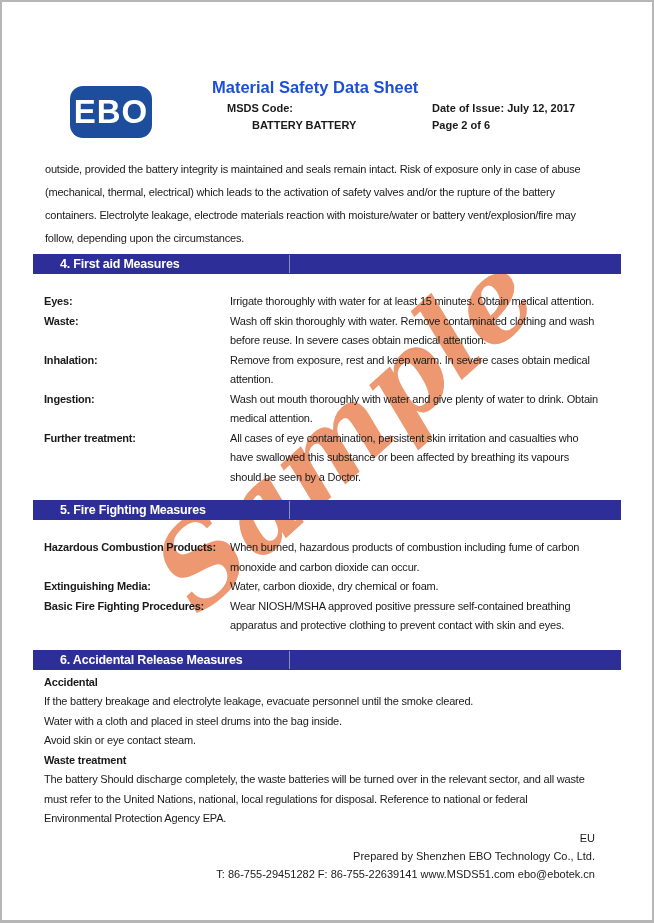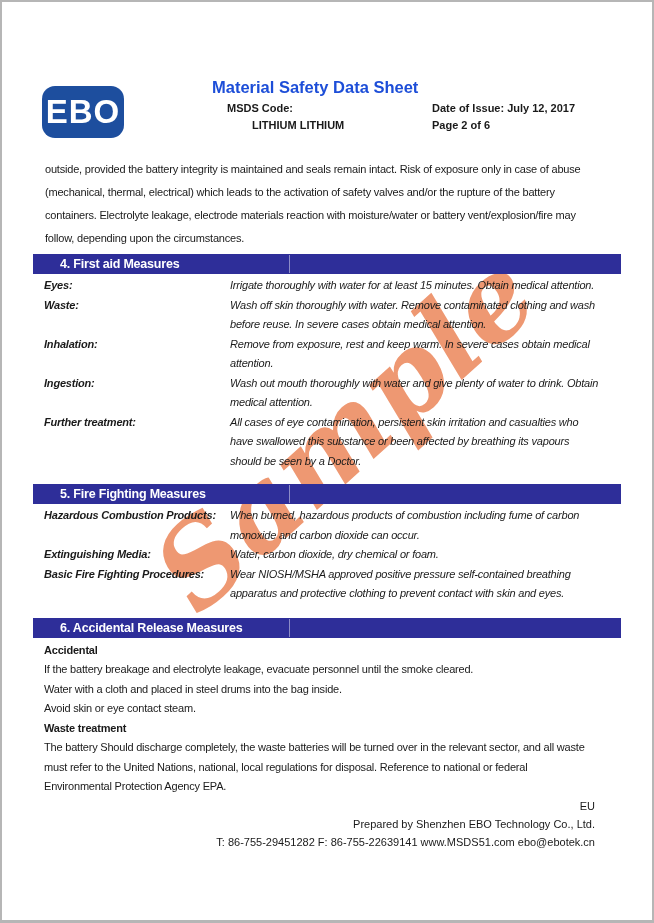--- a/index.html
+++ b/index.html
@@ -10,21 +10,21 @@
     background: #ffffff;
     border: 2px solid #b6b6b6;
     border-bottom-width: 3px;
     font-family: "Liberation Sans", sans-serif;
     color: #1a1a1a;
     overflow: hidden;
   }
   
   .header { position: relative; height: 140px; z-index: 2; }
   .logo {
-    position: absolute; left: 40px; top: 84px;
+    position: absolute; left: 68px; top: 84px;
     width: 82px; height: 52px;
     background: #1d4e9e; border-radius: 13px;
     display: flex; align-items: center; justify-content: center;
     color: #ffffff; font-size: 33px; font-weight: bold; letter-spacing: 1px;
   }
   .doc-title { position: absolute; left: 210px; top: 76px; font-size: 16.5px; font-weight: bold; color: #1d4ed8; }
   .hdr-msds   { position: absolute; left: 225px; top: 100px; font-size: 11px; font-weight: bold; }
   .hdr-prod   { position: absolute; left: 250px; top: 117px; font-size: 11px; font-weight: bold; }
   .hdr-date   { position: absolute; left: 430px; top: 100px; font-size: 11px; font-weight: bold; }
   .hdr-page   { position: absolute; left: 430px; top: 117px; font-size: 11px; font-weight: bold; }
@@ -50,21 +50,21 @@
     font-size: 12.5px; font-weight: bold;
     padding-left: 27px; box-sizing: border-box;
   }
   .section-bar::after {
     content: ""; position: absolute; left: 43.5%; top: 1px; bottom: 1px;
     width: 1px; background: rgba(255,255,255,0.45);
   }
   .bar4 { margin-top: 4px; }
   .bar5 { margin-top: 13px; }
   .bar6 { margin-top: 14px; }
-  .rows { margin-top: 2px; font-style: italic; }
+  .rows { margin-top: 18px; }
   .row { display: grid; grid-template-columns: 197px 1fr; line-height: 19.5px; }
   .row-label { font-weight: bold; padding-left: 11px; }
   .blocks { margin-top: 3px; line-height: 19.5px; padding-left: 11px; }
   .blk-heading { font-weight: bold; }
   
   .footer {
     position: relative; z-index: 2;
     text-align: right; margin: 0 57px 6px 0;
     font-size: 11px; line-height: 18px;
   }
@@ -73,21 +73,21 @@
 <body>
 
 <div class="page">
 
   <div class="header">
     <div class="logo">
       <span>EBO</span>
     </div>
     <div class="doc-title">Material Safety Data Sheet</div>
     <div class="hdr-msds">MSDS Code:</div>
-    <div class="hdr-prod">LITHIUM LITHIUM</div>
+    <div class="hdr-prod">BATTERY BATTERY</div>
     <div class="hdr-date">Date of Issue: July 12, 2017</div>
     <div class="hdr-page">Page 2 of 6</div>
   </div>
 
   <div class="watermark">Sample</div>
 
   <div class="content">
 
     <div class="intro">
         <div class="line">outside, provided the battery integrity is maintained and seals remain intact. Risk of exposure only in case of abuse</div>

